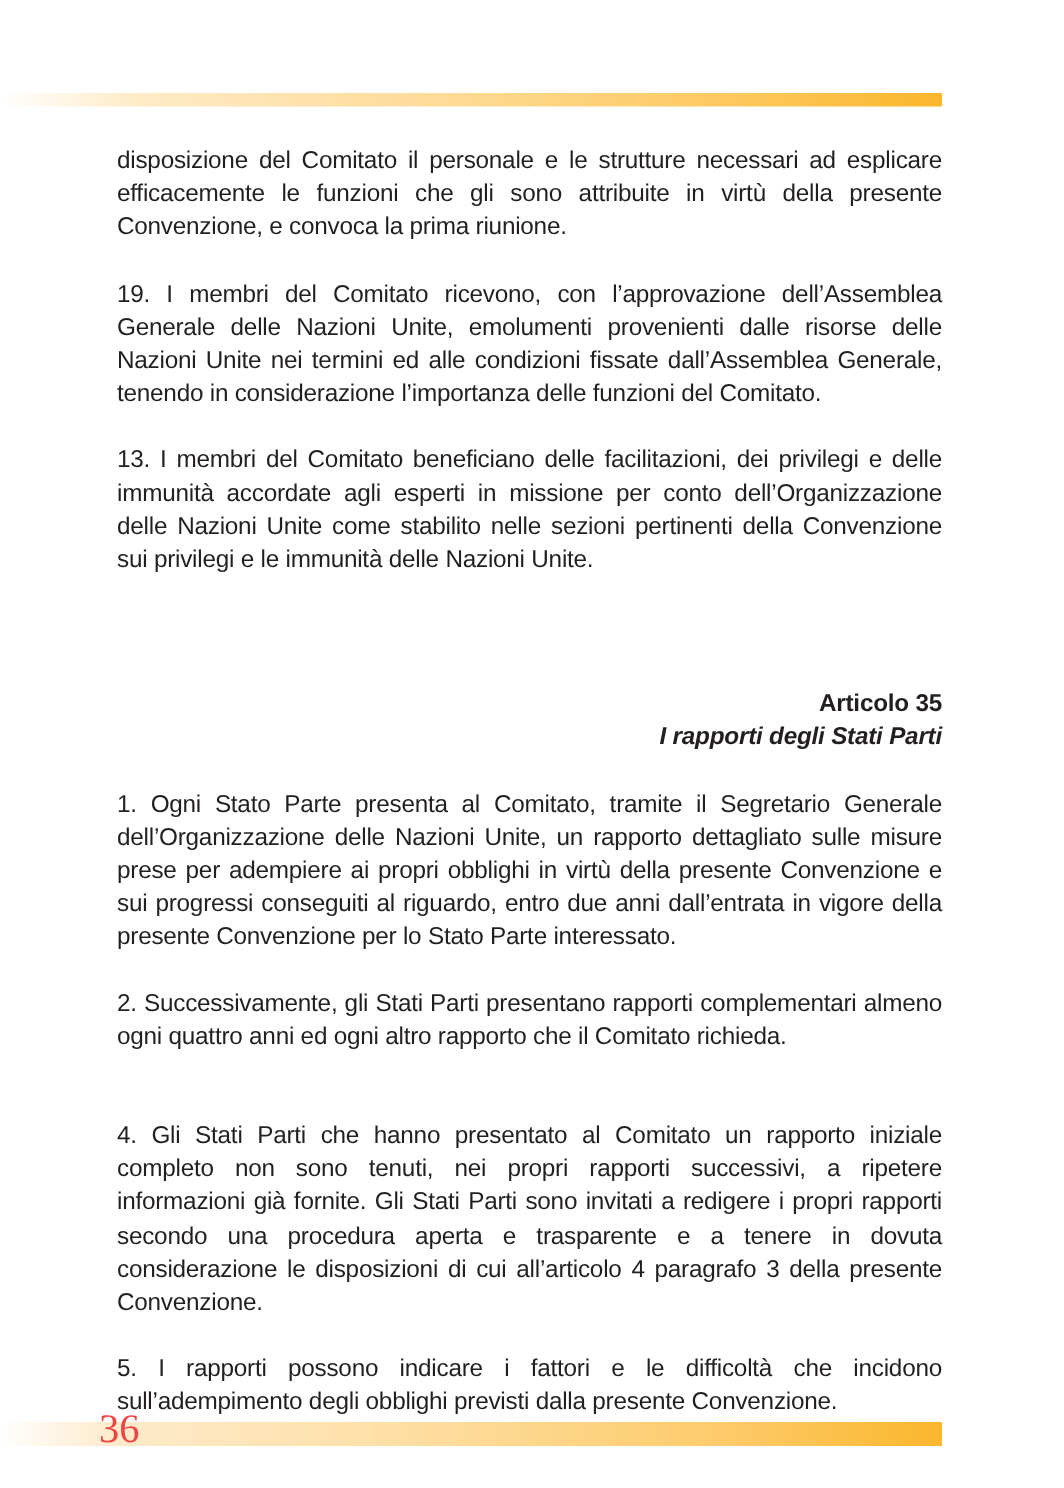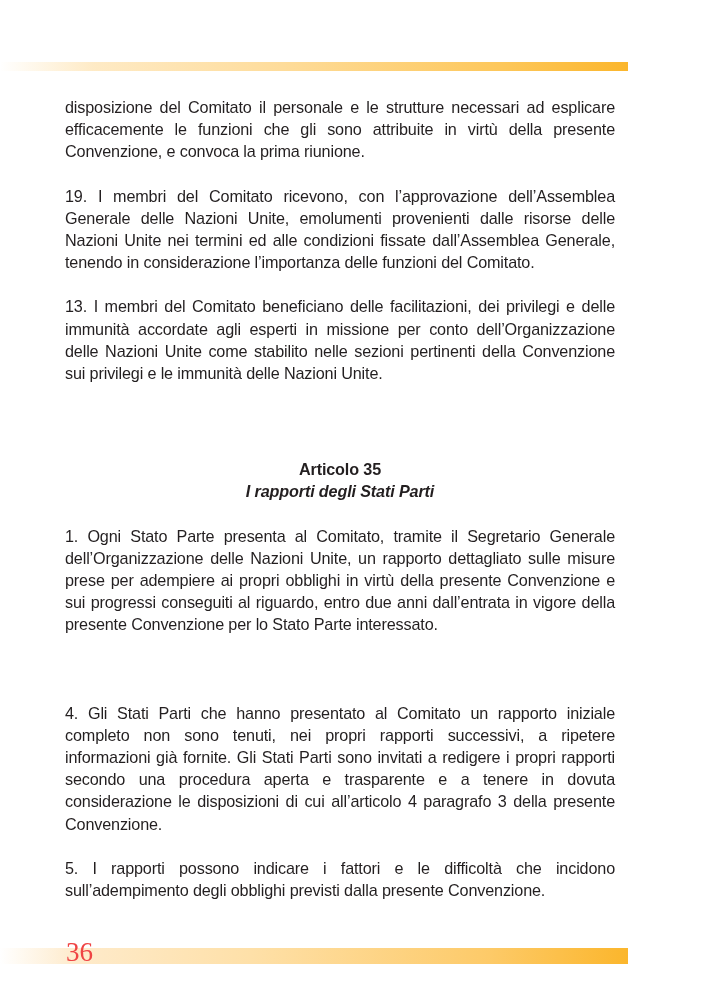--- a/index.html
+++ b/index.html
@@ -35,35 +35,35 @@
       position: absolute;
       left: 66px;
       top: 937px;
       font-family: "Liberation Serif", "DejaVu Serif", serif;
       font-size: 27px;
       line-height: 30px;
       color: #ef4444;
     }
     .content {
       position: absolute;
-      left: 65px;
+      left: 78px;
       top: 96px;
       width: 550px;
       font-size: 16.2px;
       line-height: 22.2px;
       letter-spacing: -0.15px;
     }
     .para {
       margin: 0;
       text-align: justify;
       text-align-last: left;
     }
     .gap { height: 22px; }
     .article-head {
-      text-align: center;
+      text-align: right;
       margin: 0;
     }
     .article-title {
       font-weight: bold;
       display: block;
     }
     .article-subtitle {
       font-weight: bold;
       font-style: italic;
       display: block;
@@ -87,20 +87,21 @@
 
   <div class="article-head">
     <span class="article-title">Articolo 35</span>
     <span class="article-subtitle">I rapporti degli Stati Parti</span>
   </div>
   <div class="gap"></div>
 
   <p class="para">1.  Ogni Stato Parte presenta al Comitato, tramite il Segretario Generale dell’Organizzazione delle Nazioni Unite, un rapporto dettagliato sulle misure prese per adempiere ai propri obblighi in virtù della presente Convenzione e sui progressi conseguiti al riguardo, entro due anni dall’entrata in vigore della presente Convenzione per lo Stato Parte interessato.</p>
   <div class="gap"></div>
 
+  <p class="para">2.  Successivamente, gli Stati Parti presentano rapporti complementari almeno ogni quattro anni ed ogni altro rapporto che il Comitato richieda.</p>
   <div class="gap"></div>
 
   <div class="gap"></div>
 
   <p class="para">4.  Gli Stati Parti che hanno presentato al Comitato un rapporto iniziale completo non sono tenuti, nei propri rapporti successivi, a ripetere informazioni già fornite. Gli Stati Parti sono invitati a redigere i propri rapporti secondo una procedura aperta e trasparente e a tenere in dovuta considerazione le disposizioni di cui all’articolo 4 paragrafo 3 della presente Convenzione.</p>
   <div class="gap"></div>
 
   <p class="para">5.  I rapporti possono indicare i fattori e le difficoltà che incidono sull’adempimento degli obblighi previsti dalla presente Convenzione.</p>
 </div>
 

